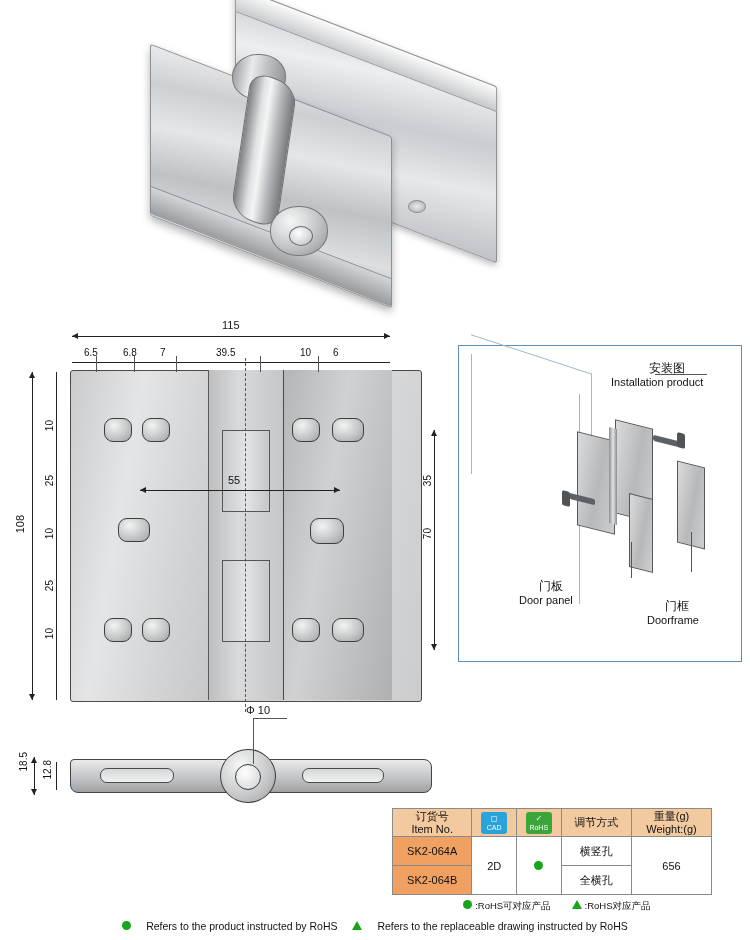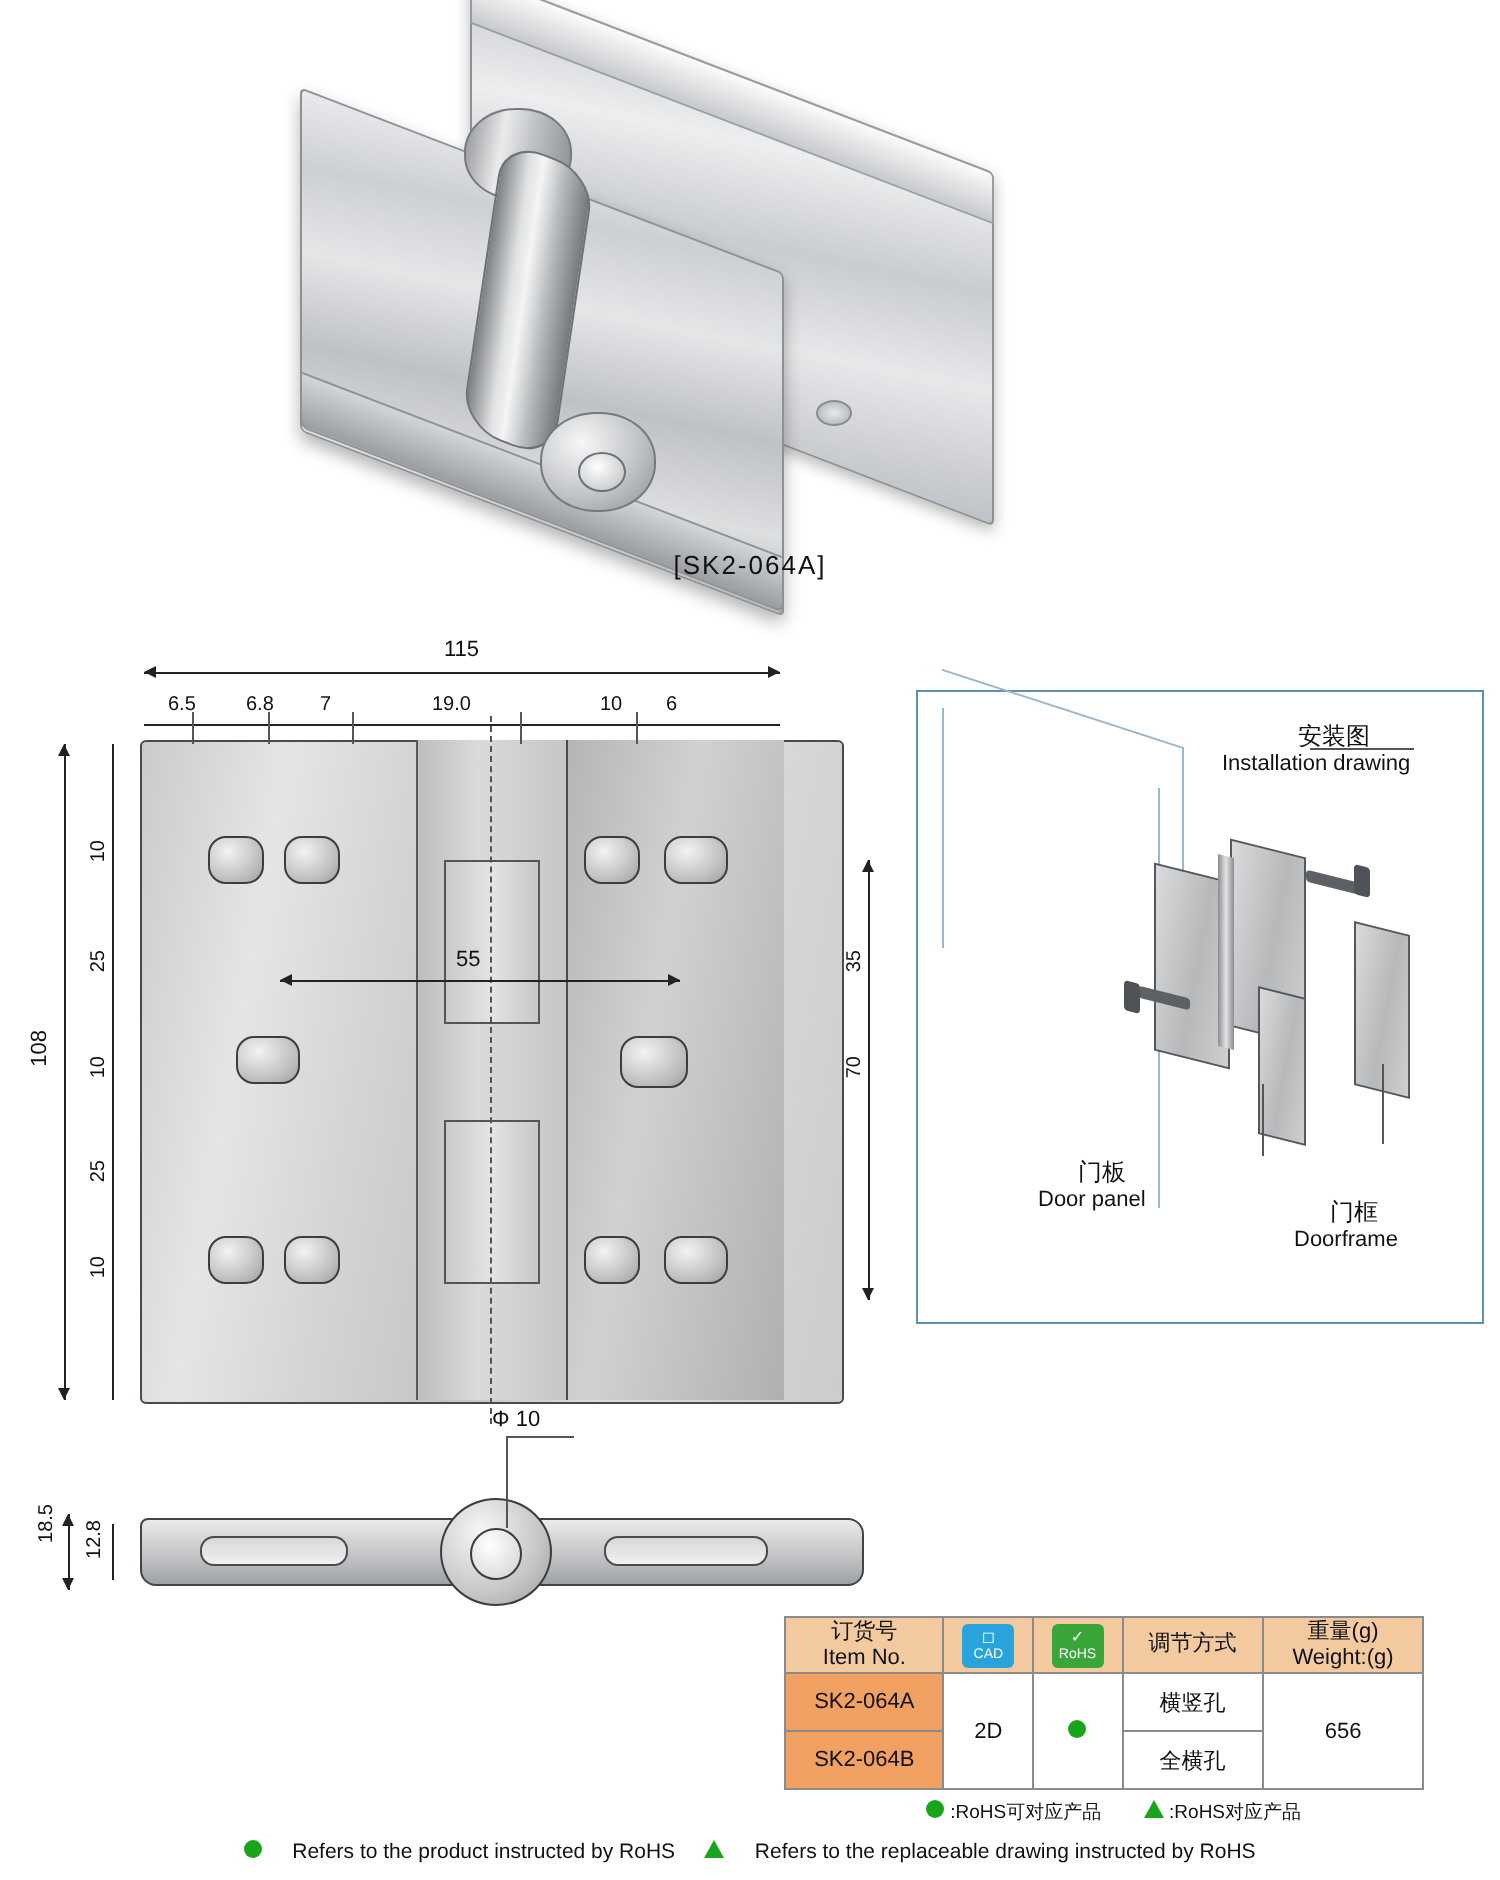--- a/index.html
+++ b/index.html
@@ -101,21 +101,20 @@
     <div class="knurl" style="left:130px;top:188px;width:56px;height:48px;
                 background:radial-gradient(ellipse at 35% 30%,#f6f7f7,#c2c5c8 55%,#8e9194);
                 border:1px solid #76797c;border-radius:28px/24px;"></div>
     <div class="knurl" style="left:149px;top:208px;width:22px;height:18px;
                 background:radial-gradient(ellipse at 40% 35%,#ffffff,#b9bcbf);
                 border:1px solid #6e7174;border-radius:50%;"></div>
 
     <div class="knurl" style="left:268px;top:182px;width:16px;height:11px;background:radial-gradient(#e9eaeb,#a9acae);border:1px solid #8a8d90;border-radius:50%;"></div>
   </div>
 
-  <div class="abs photo-caption">[SK2-064A]</div>
 </div>
 
 <div class="abs" id="front-view">
   <div class="fv-body"></div>
 
   <div class="fv-col" style="left:138px;width:74px;"></div>
   <div class="abs" style="left:152px;top:60px;width:46px;height:80px;border:1px solid #555;background:linear-gradient(90deg,#c8cacc,#e2e4e5,#c5c7c9);"></div>
   <div class="abs" style="left:152px;top:190px;width:46px;height:80px;border:1px solid #555;background:linear-gradient(90deg,#c8cacc,#e2e4e5,#c5c7c9);"></div>
   <div class="abs dashv" style="left:175px;top:-12px;height:354px;"></div>
 
@@ -139,21 +138,21 @@
 
   <div class="dimline h" style="left:72px;top:336px;width:318px;"></div>
   <div class="arrowL" style="left:72px;top:333px;"></div>
   <div class="arrowR" style="left:384px;top:333px;"></div>
   <div class="abs lbl" style="left:222px;top:319px;">115</div>
 
   <div class="dimline h" style="left:72px;top:362px;width:318px;"></div>
   <div class="abs lbl-sm" style="left:84px;top:347px;">6.5</div>
   <div class="abs lbl-sm" style="left:123px;top:347px;">6.8</div>
   <div class="abs lbl-sm" style="left:160px;top:347px;">7</div>
-  <div class="abs lbl-sm" style="left:216px;top:347px;">19.0</div>
+  <div class="abs lbl-sm" style="left:216px;top:347px;">39.5</div>
   <div class="abs lbl-sm" style="left:300px;top:347px;">10</div>
   <div class="abs lbl-sm" style="left:333px;top:347px;">6</div>
   <div class="thin" style="left:96px;top:356px;width:1px;height:16px;"></div>
   <div class="thin" style="left:134px;top:356px;width:1px;height:16px;"></div>
   <div class="thin" style="left:176px;top:356px;width:1px;height:16px;"></div>
   <div class="thin" style="left:260px;top:356px;width:1px;height:16px;"></div>
   <div class="thin" style="left:318px;top:356px;width:1px;height:16px;"></div>
 
   <div class="dimline v" style="left:56px;top:372px;height:328px;"></div>
   <div class="abs lbl-sm vert" style="left:44px;top:420px;">10</div>
@@ -198,21 +197,21 @@
 
   <div class="ins-part" style="left:170px;top:150px;width:22px;height:72px;transform:skewY(14deg);"></div>
 
   <div class="ins-part" style="left:218px;top:118px;width:26px;height:80px;transform:skewY(14deg);"></div>
 
   <div class="thin" style="left:172px;top:196px;width:1px;height:36px;"></div>
   <div class="thin" style="left:232px;top:186px;width:1px;height:40px;"></div>
   <div class="thin" style="left:196px;top:28px;width:52px;height:1px;"></div>
 
   <div class="abs lbl" style="left:190px;top:14px;font-size:12px;">安装图</div>
-  <div class="abs lbl" style="left:152px;top:30px;font-size:11px;">Installation drawing</div>
+  <div class="abs lbl" style="left:152px;top:30px;font-size:11px;">Installation product</div>
 
   <div class="abs lbl" style="left:80px;top:232px;font-size:12px;">门板</div>
   <div class="abs lbl" style="left:60px;top:248px;font-size:11px;">Door panel</div>
 
   <div class="abs lbl" style="left:206px;top:252px;font-size:12px;">门框</div>
   <div class="abs lbl" style="left:188px;top:268px;font-size:11px;">Doorframe</div>
 </div>
 
 <div class="abs" id="side-view">
 

